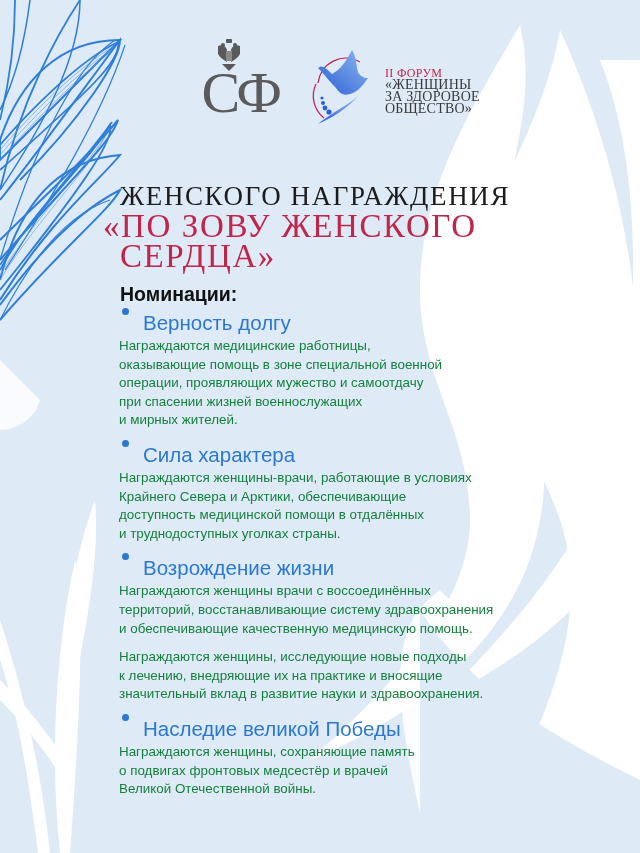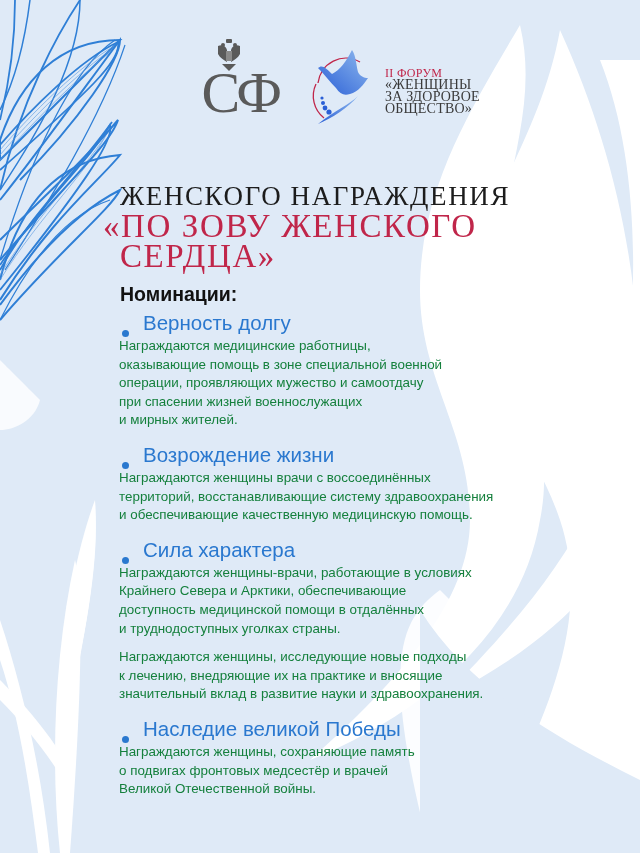--- a/index.html
+++ b/index.html
@@ -33,21 +33,21 @@
     .title-line3 { padding-left: 17px; }
 
     .nominations-heading {
       position: absolute; left: 120px; top: 283px;
       font-size: 19.5px; font-weight: bold; color: #111;
     }
 
     .noms { position: absolute; left: 119px; top: 308px; width: 500px; }
     .nom { margin-bottom: 10px; }
     .nom-title {
-      display: flex; align-items: flex-end;
+      display: flex; align-items: flex-start;
       color: #2a78cf; font-size: 20.5px; line-height: 29px;
     }
     .bullet { width: 7px; height: 7px; border-radius: 50%; background: #2a78cf; margin: 0 14px 0 3px; flex: none; }
     .nom-desc { color: #15803d; font-size: 13.4px; line-height: 18.6px; white-space: pre-line; }
   </style>
 </head>
 <body>
 
 <svg class="bg" viewBox="0 0 640 853" xmlns="http://www.w3.org/2000/svg">
   <rect width="640" height="853" fill="#dfeaf7"></rect>
@@ -161,37 +161,37 @@
       </div>
       <div class="nom-desc">Награждаются медицинские работницы,
 оказывающие помощь в зоне специальной военной
 операции, проявляющих мужество и самоотдачу
 при спасении жизней военнослужащих
 и мирных жителей.</div>
     </div>
     <div class="nom">
       <div class="nom-title">
         <span class="bullet"></span>
-        <span>Возрождение жизни</span>
-      </div>
-      <div class="nom-desc">Награждаются женщины врачи с воссоединённых
-территорий, восстанавливающие систему здравоохранения
-и обеспечивающие качественную медицинскую помощь.</div>
-    </div>
-    <div class="nom">
-      <div class="nom-title">
-        <span class="bullet"></span>
         <span>Сила характера</span>
       </div>
       <div class="nom-desc">Награждаются женщины-врачи, работающие в условиях
 Крайнего Севера и Арктики, обеспечивающие
 доступность медицинской помощи в отдалённых
 и труднодоступных уголках страны.</div>
     </div>
     <div class="nom">
+      <div class="nom-title">
+        <span class="bullet"></span>
+        <span>Возрождение жизни</span>
+      </div>
+      <div class="nom-desc">Награждаются женщины врачи с воссоединённых
+территорий, восстанавливающие систему здравоохранения
+и обеспечивающие качественную медицинскую помощь.</div>
+    </div>
+    <div class="nom">
       <div class="nom-desc">Награждаются женщины, исследующие новые подходы
 к лечению, внедряющие их на практике и вносящие
 значительный вклад в развитие науки и здравоохранения.</div>
     </div>
     <div class="nom">
       <div class="nom-title">
         <span class="bullet"></span>
         <span>Наследие великой Победы</span>
       </div>
       <div class="nom-desc">Награждаются женщины, сохраняющие память

